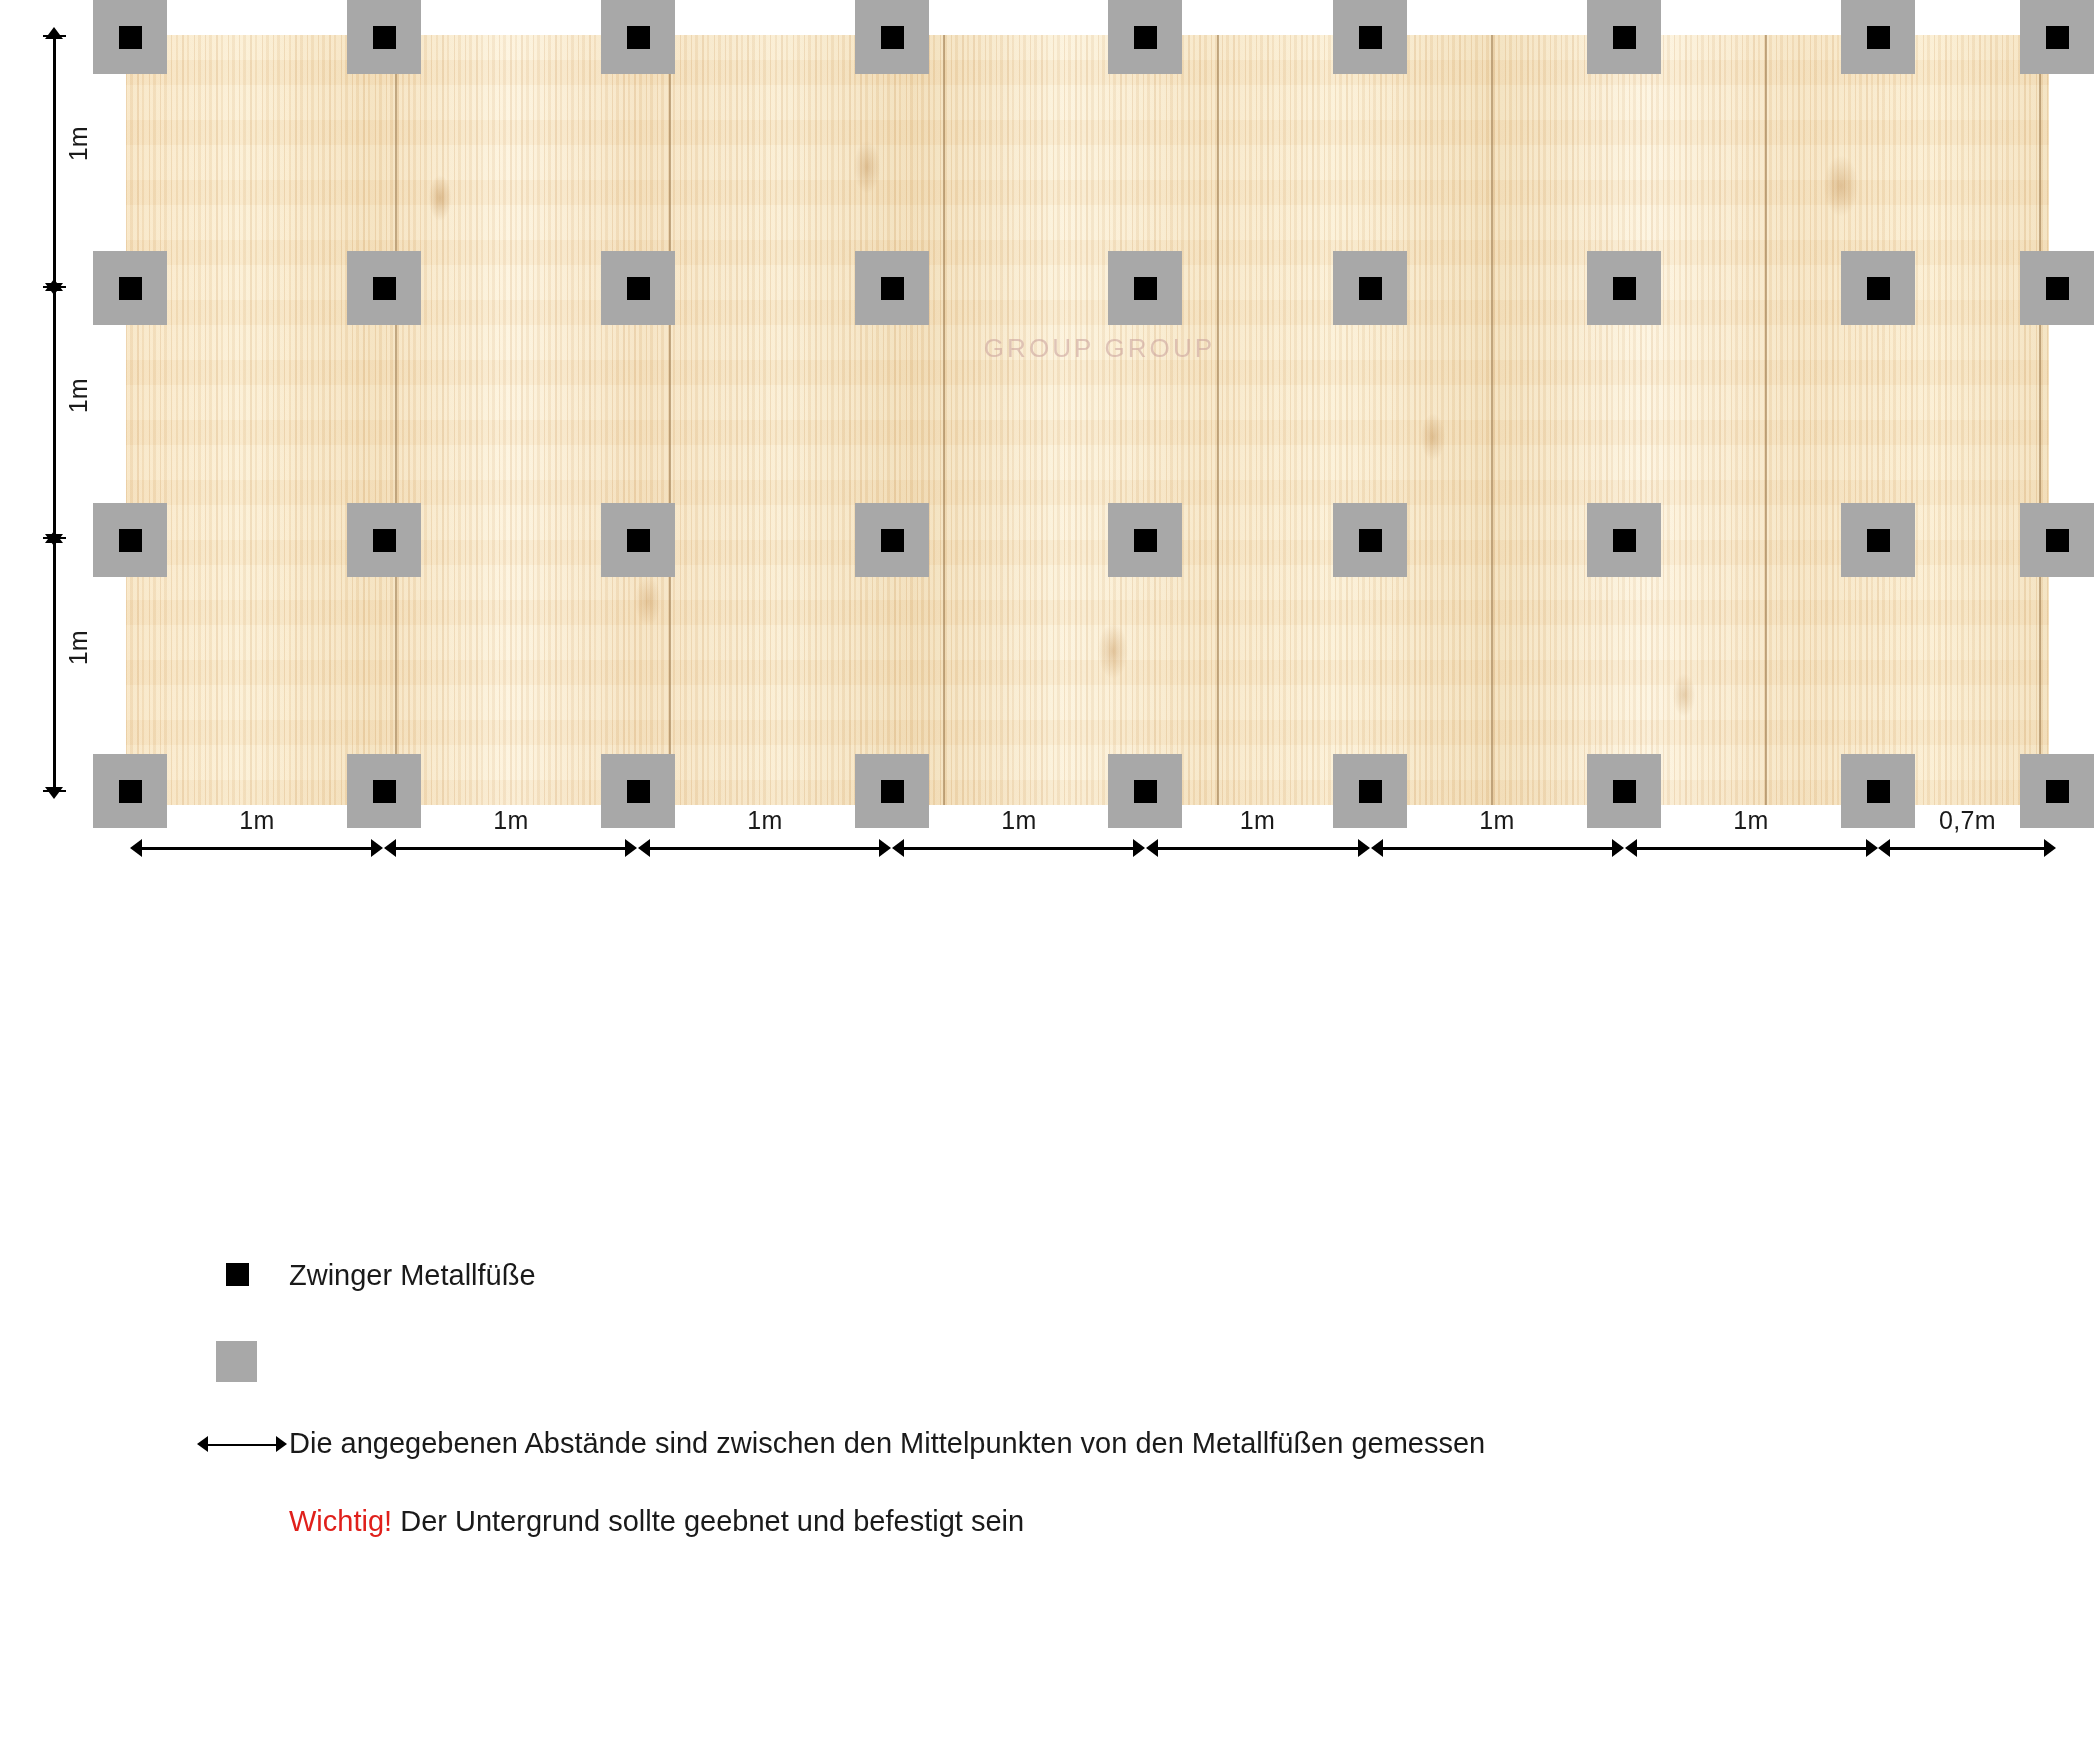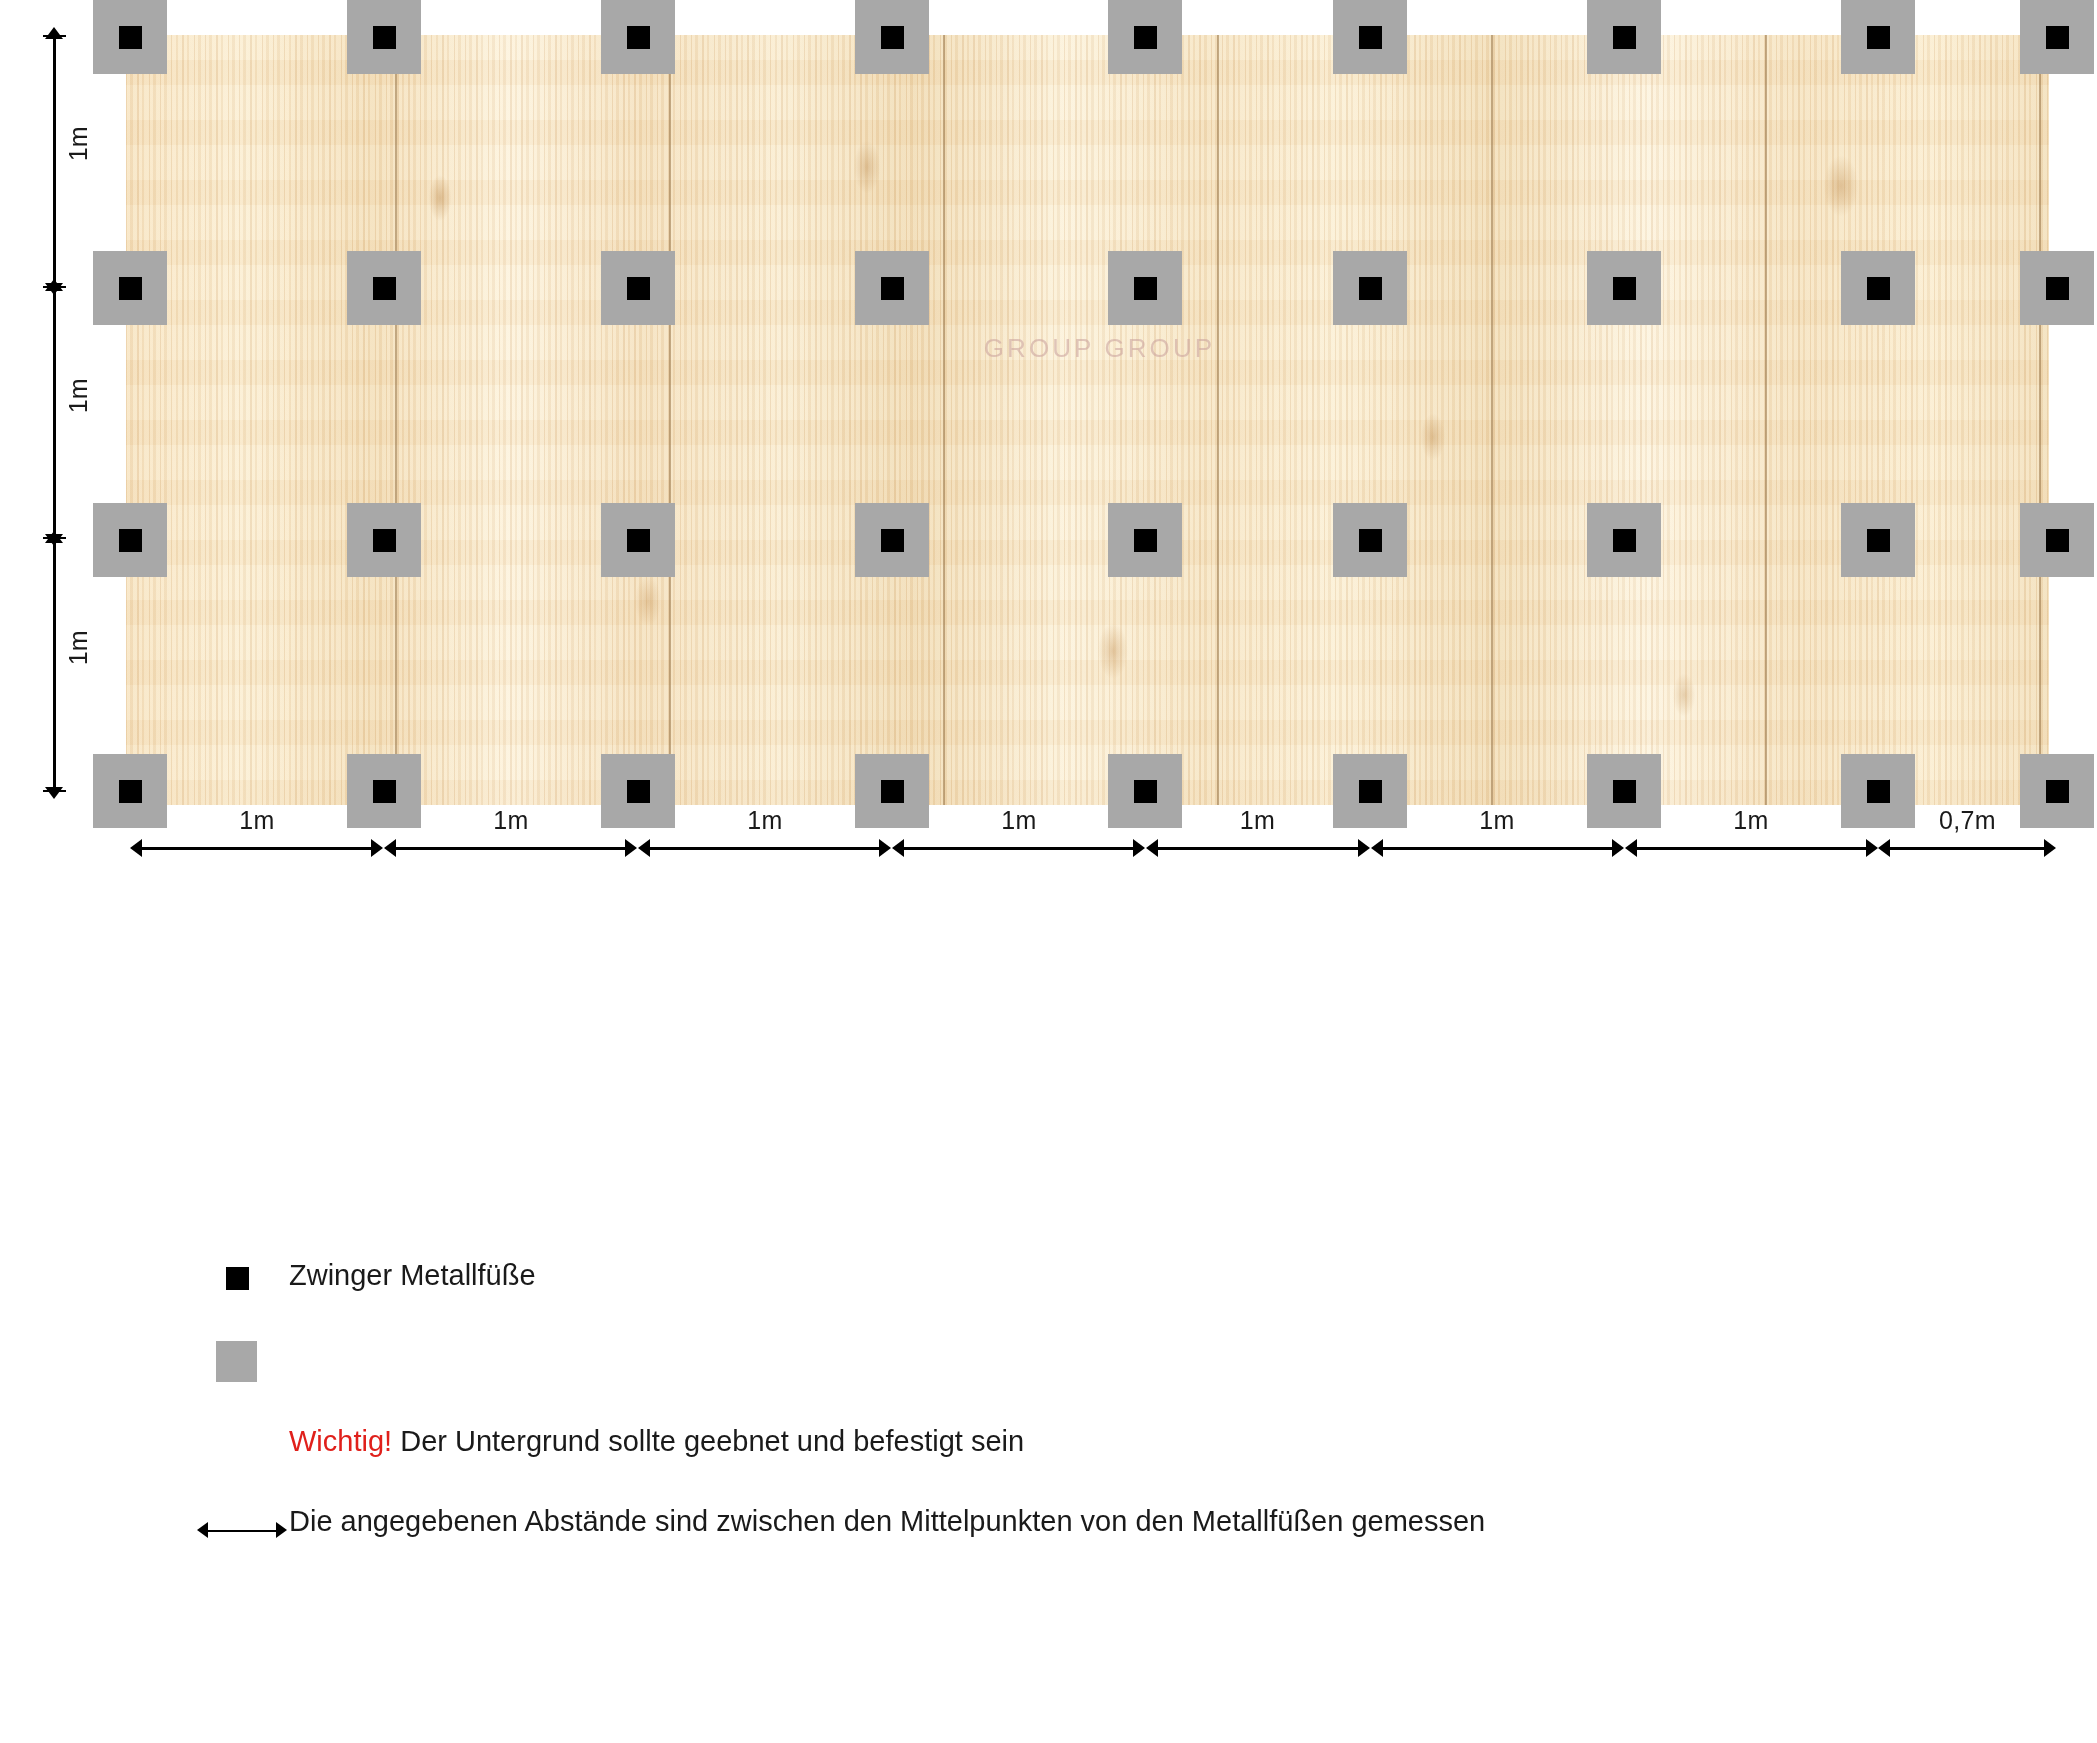--- a/index.html
+++ b/index.html
@@ -185,21 +185,21 @@
 
   
   #legend {
     position: absolute;
     left: 207px;
     top: 1257px;
     width: 1822px;
   }
   .legend-row {
     display: flex;
-    align-items: center;
+    align-items: flex-start;
     margin-bottom: 41px;
   }
   .legend-sym {
     width: 82px;
     flex: 0 0 82px;
     display: flex;
     align-items: center;
     justify-content: flex-start;
     padding-top: 6.3px;
   }
@@ -441,30 +441,30 @@
     </div>
     <div class="legend-text">Zwinger Metallfüße</div>
   </div>
 
   <div class="legend-row">
     <div class="legend-sym">
       <div class="sym-pad"></div>
     </div>
   </div>
 
-  <div class="legend-row" style="margin-left:82px;">
-    <div class="legend-text">
-      <span class="important">Wichtig!</span><span> Der Untergrund sollte geebnet und befestigt sein</span>
-    </div>
-  </div>
-
   <div class="legend-row note">
     <div class="legend-sym">
       <div class="sym-arrow">
           <div class="cap-l"></div>
           <div class="cap-r"></div>
         </div>
     </div>
     <div class="legend-text">Die angegebenen Abstände sind zwischen den Mittelpunkten von den Metallfüßen gemessen</div>
   </div>
 
+  <div class="legend-row" style="margin-left:82px;">
+    <div class="legend-text">
+      <span class="important">Wichtig!</span><span> Der Untergrund sollte geebnet und befestigt sein</span>
+    </div>
+  </div>
+
 </div>
 
 
 </body></html>

